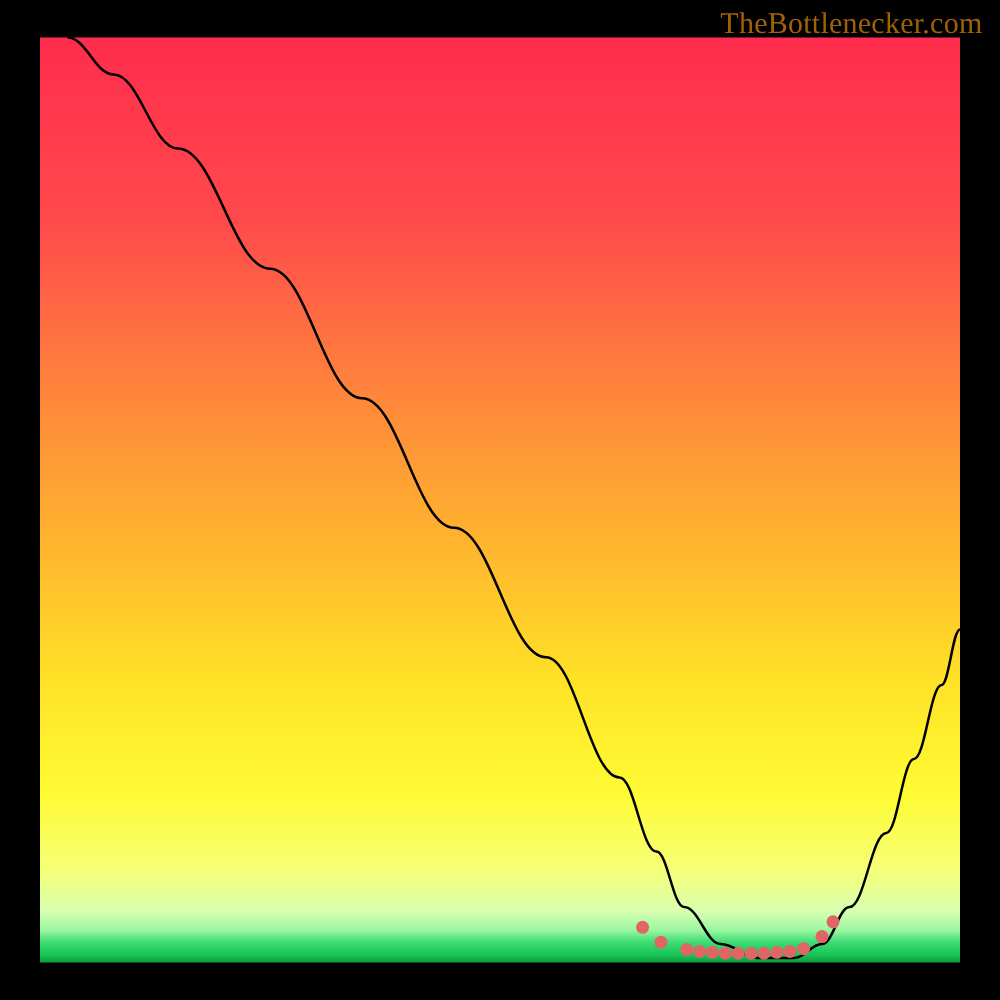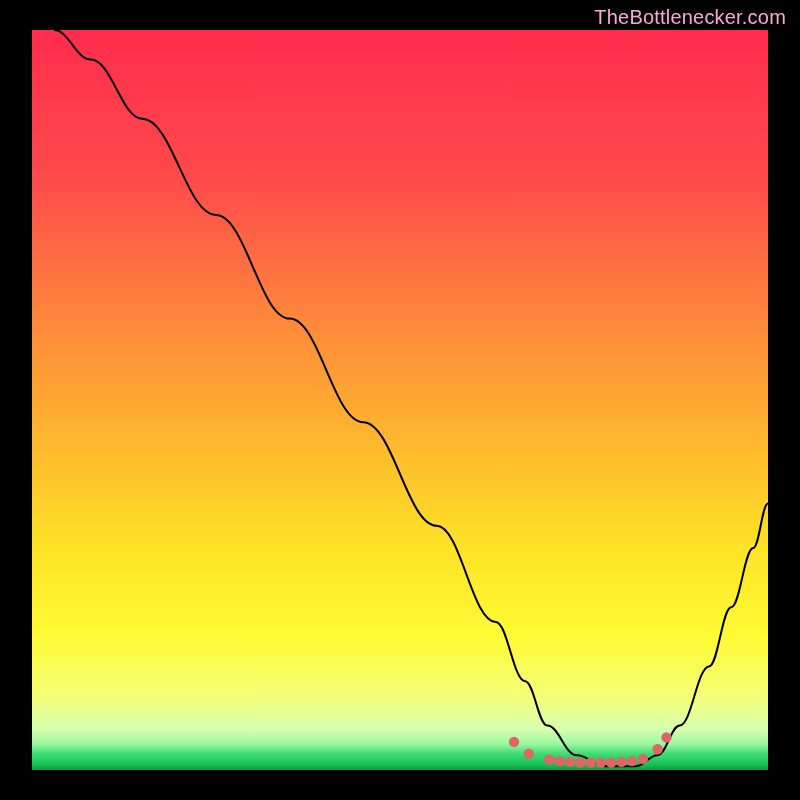--- a/index.html
+++ b/index.html
@@ -1,17 +1,17 @@
 <!DOCTYPE html>
 <html><head>
 <meta charset="utf-8">
 <style>
   html,body{margin:0;padding:0;width:800px;height:800px;background:#000;overflow:hidden}
   .wrap{position:relative;width:800px;height:800px}
-  .attrib{position:absolute;top:6px;right:14px;color:#f9a8d4;font-family:Liberation Sans, sans-serif;font-size:20px;font-weight:400;letter-spacing:.2px}
+  .attrib{position:absolute;top:6px;right:14px;color:#a16207;font-family:Liberation Serif, serif;font-size:24px;font-weight:400;letter-spacing:.2px}
   svg{display:block}
 </style>
 </head>
 <body>
 <div class="wrap">
 
 <svg id="chart" width="800" height="800" viewBox="0 0 800 800">
   <defs>
     <linearGradient id="bg-grad" x1="0" y1="0" x2="0" y2="1">
           <stop offset="0%" stop-color="#ff2c4d"></stop>

